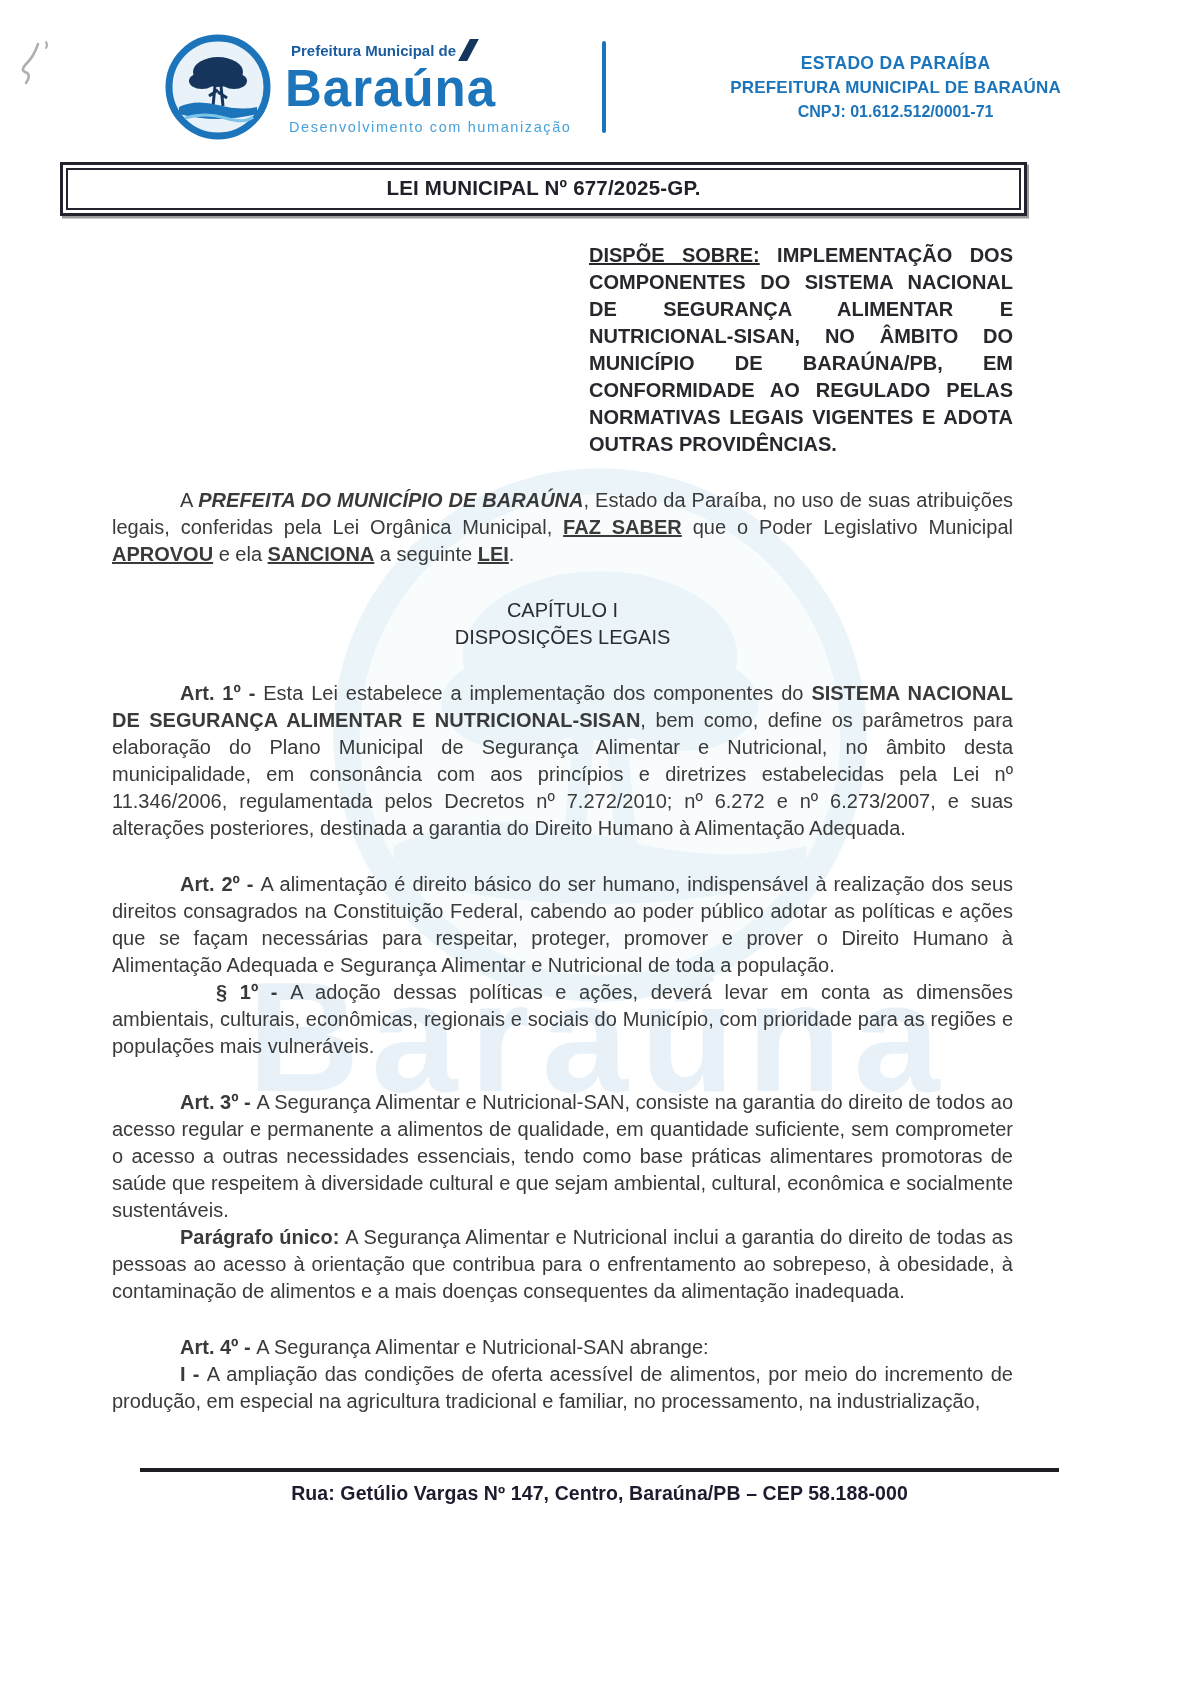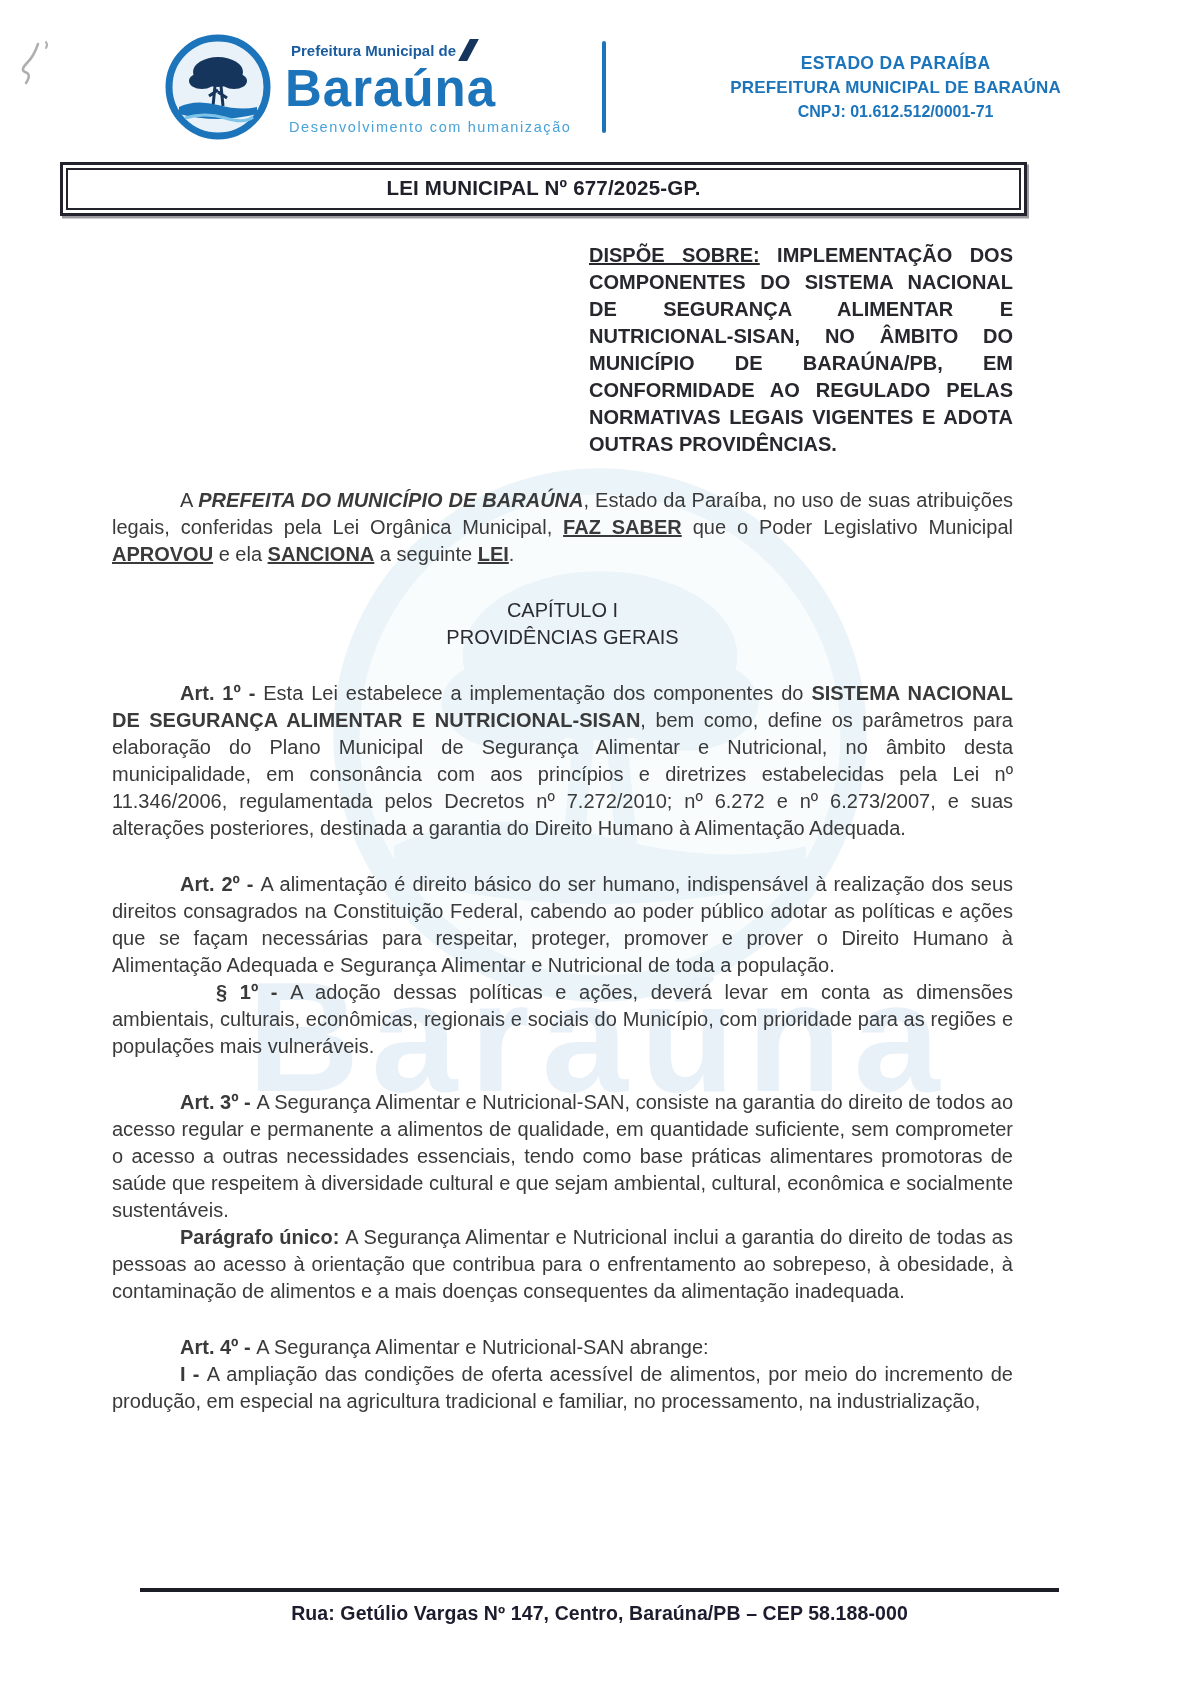--- a/index.html
+++ b/index.html
@@ -95,21 +95,21 @@
     color:var(--text-dark, #3a3a3a);
   }
   .block { margin-top:29px; }
   .block.heading-block { text-align:center; }
   .heading-line {
     font-weight:normal; font-size:20px; line-height:27px; color:#2c2c33;
   }
 
   
   .footer {
-    position:absolute; left:0; right:0; top:1588px; z-index:1;
+    position:absolute; left:0; right:0; top:1468px; z-index:1;
     text-align:center;
   }
   .footer-rule {
     height:3.5px; background:#1d1d26;
     margin:0 140px 10px 140px;
   }
   .footer-address {
     font-weight:bold; font-size:19.5px; color:#1c1c2e; letter-spacing:.1px;
   }
   .footer-site { margin-top:6px; font-size:19px; font-weight:bold; }
@@ -177,21 +177,21 @@
     </div>
 
     <div class="content">
       <div class="subject" id="subject-text"><span style="text-decoration: underline;">DISPÕE SOBRE:</span><span> IMPLEMENTAÇÃO DOS COMPONENTES DO SISTEMA NACIONAL DE SEGURANÇA ALIMENTAR E NUTRICIONAL-SISAN, NO ÂMBITO DO MUNICÍPIO DE BARAÚNA/PB, EM CONFORMIDADE AO REGULADO PELAS NORMATIVAS LEGAIS VIGENTES E ADOTA OUTRAS PROVIDÊNCIAS.</span></div>
       <div id="doc-body">
           <div class="block">
             <p class="para"><span>A </span><span style="font-weight: bold; font-style: italic;">PREFEITA DO MUNICÍPIO DE BARAÚNA</span><span>, Estado da Paraíba, no uso de suas atribuições legais, conferidas pela Lei Orgânica Municipal, </span><span style="font-weight: bold; text-decoration: underline;">FAZ SABER</span><span> que o Poder Legislativo Municipal </span><span style="font-weight: bold; text-decoration: underline;">APROVOU</span><span> e ela </span><span style="font-weight: bold; text-decoration: underline;">SANCIONA</span><span> a seguinte </span><span style="font-weight: bold; text-decoration: underline;">LEI</span><span>.</span></p>
           </div>
           <div class="block heading-block">
             <div class="heading-line">CAPÍTULO I</div>
-            <div class="heading-line">PROVIDÊNCIAS GERAIS</div>
+            <div class="heading-line">DISPOSIÇÕES LEGAIS</div>
           </div>
           <div class="block">
             <p class="para"><span style="font-weight: bold;">Art. 1º - </span><span>Esta Lei estabelece a implementação dos componentes do </span><span style="font-weight: bold;">SISTEMA NACIONAL DE SEGURANÇA ALIMENTAR E NUTRICIONAL-SISAN</span><span>, bem como, define os parâmetros para elaboração do Plano Municipal de Segurança Alimentar e Nutricional, no âmbito desta municipalidade, em consonância com aos princípios e diretrizes estabelecidas pela Lei nº 11.346/2006, regulamentada pelos Decretos nº 7.272/2010; nº 6.272 e nº 6.273/2007, e suas alterações posteriores, destinada a garantia do Direito Humano à Alimentação Adequada.</span></p>
           </div>
           <div class="block">
             <p class="para"><span style="font-weight: bold;">Art. 2º - </span><span>A alimentação é direito básico do ser humano, indispensável à realização dos seus direitos consagrados na Constituição Federal, cabendo ao poder público adotar as políticas e ações que se façam necessárias para respeitar, proteger, promover e prover o Direito Humano à Alimentação Adequada e Segurança Alimentar e Nutricional de toda a população.</span></p>
             <p class="para"><span style="font-weight: bold; margin-left: 36px;">§ 1º - </span><span>A adoção dessas políticas e ações, deverá levar em conta as dimensões ambientais, culturais, econômicas, regionais e sociais do Município, com prioridade para as regiões e populações mais vulneráveis.</span></p>
           </div>
           <div class="block">
             <p class="para"><span style="font-weight: bold;">Art. 3º - </span><span>A Segurança Alimentar e Nutricional-SAN, consiste na garantia do direito de todos ao acesso regular e permanente a alimentos de qualidade, em quantidade suficiente, sem comprometer o acesso a outras necessidades essenciais, tendo como base práticas alimentares promotoras de saúde que respeitem à diversidade cultural e que sejam ambiental, cultural, econômica e socialmente sustentáveis.</span></p>

